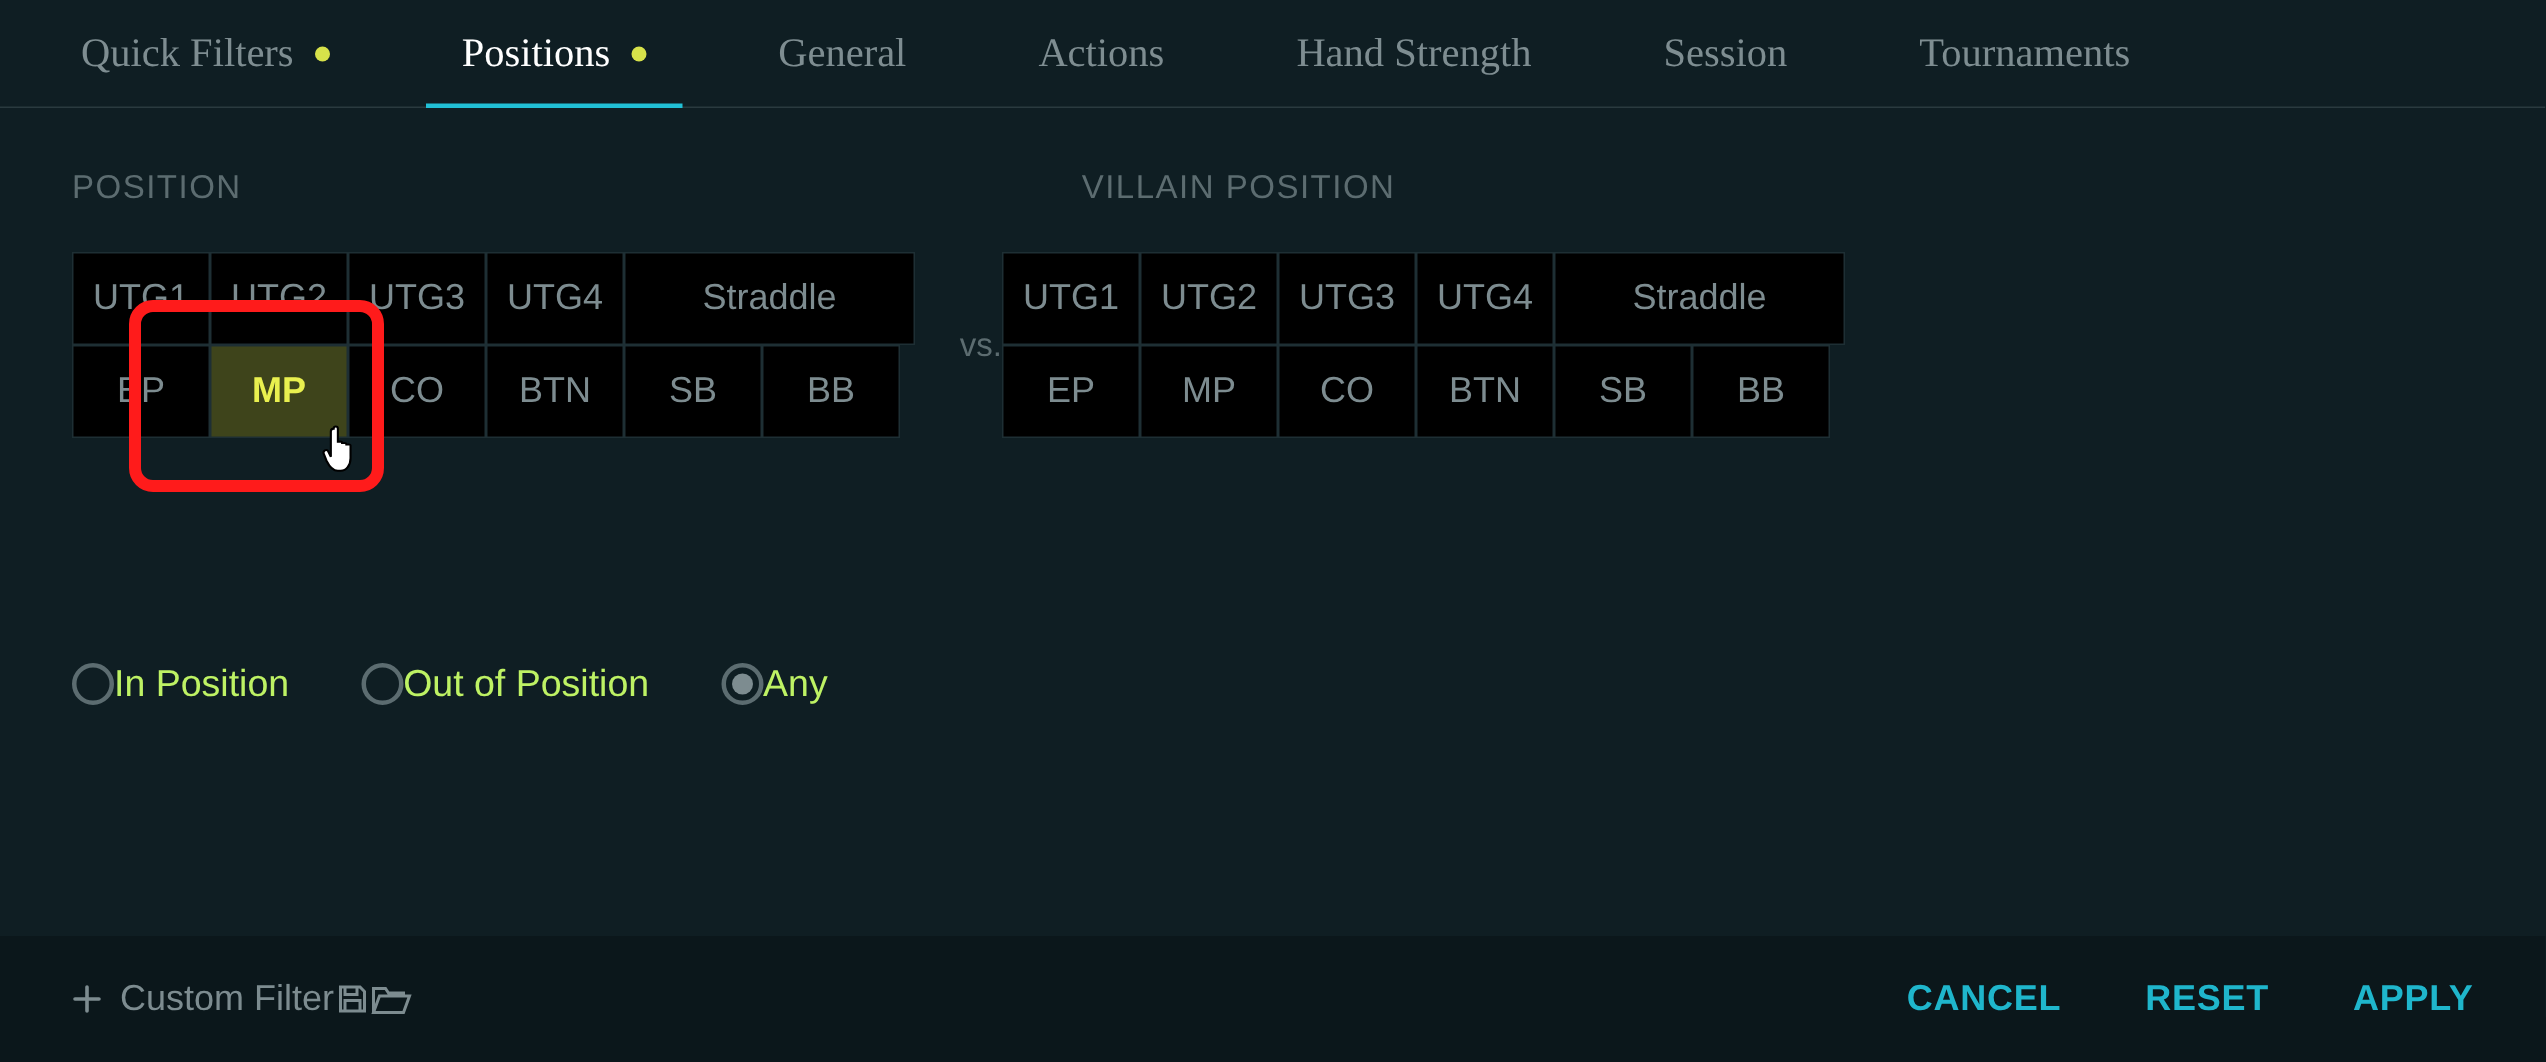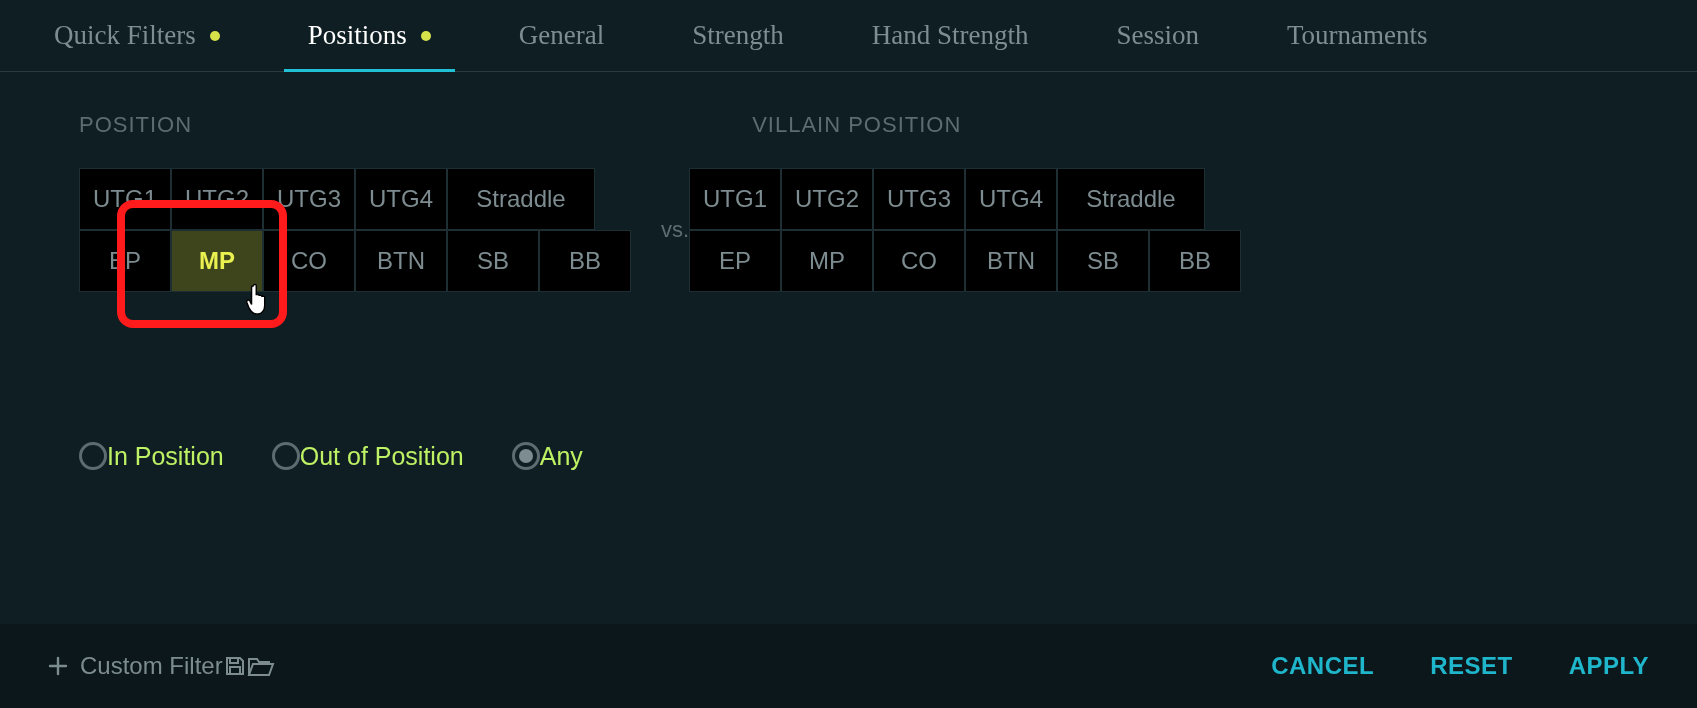--- a/index.html
+++ b/index.html
@@ -51,21 +51,20 @@
     border-radius: 50%;
     background: #d7e24a;
     display: inline-block;
     margin-left: 14px;
   }
 
   
   .content {
     padding: 40px 38px 0 48px;
     position: relative;
-    margin-left: 31px;
   }
   .row-labels {
     display: flex;
     gap: 560px;
   }
   .section-label {
     font-size: 22px;
     letter-spacing: 1px;
     color: #5c6c70;
     margin-bottom: 30px;
@@ -87,21 +86,21 @@
     height: 62px;
     display: flex;
     align-items: center;
     justify-content: center;
     font-size: 24px;
     color: #7d8c90;
     cursor: pointer;
     background: #000000;
   }
   .cell.w1 { width: 92px; }
-  .cell.w2 { width: 148px; }
+  .cell.w2 { width: 194px; }
   .cell.selected {
     background: #3e441b;
     color: #e9f04f;
     font-weight: 600;
   }
   .vs {
     width: 58px;
     text-align: right;
     font-size: 22px;
     color: #5c6c70;
@@ -205,21 +204,21 @@
     <span class="dot"></span>
   </div>
   <div class="tab active">
     <span>Positions</span>
     <span class="dot"></span>
   </div>
   <div class="tab">
     <span>General</span>
   </div>
   <div class="tab">
-    <span>Strength</span>
+    <span>Actions</span>
   </div>
   <div class="tab">
     <span>Hand Strength</span>
   </div>
   <div class="tab">
     <span>Session</span>
   </div>
   <div class="tab">
     <span>Tournaments</span>
   </div>

